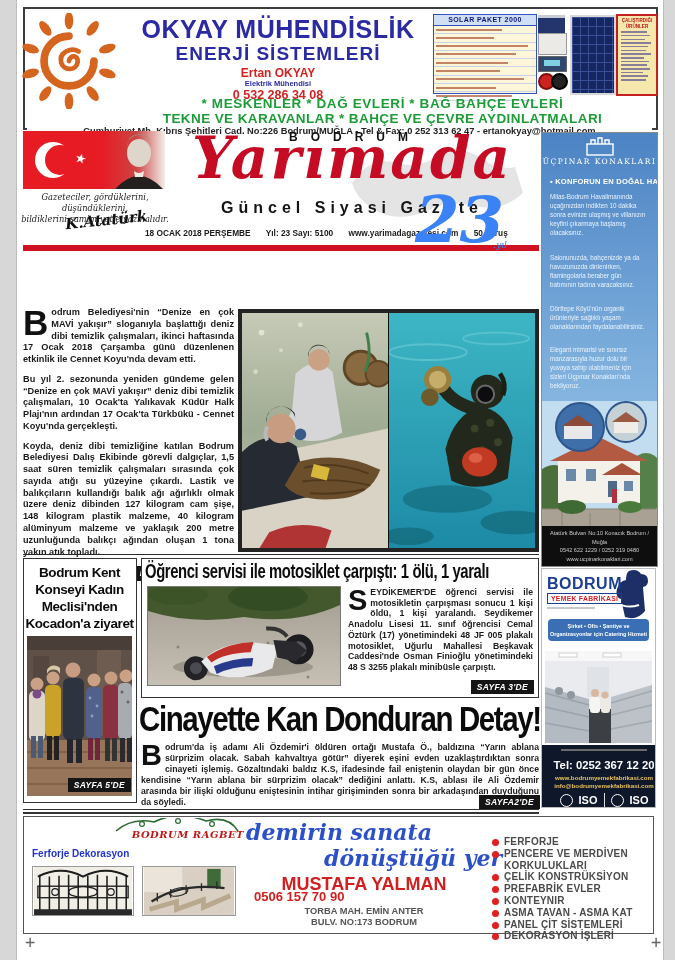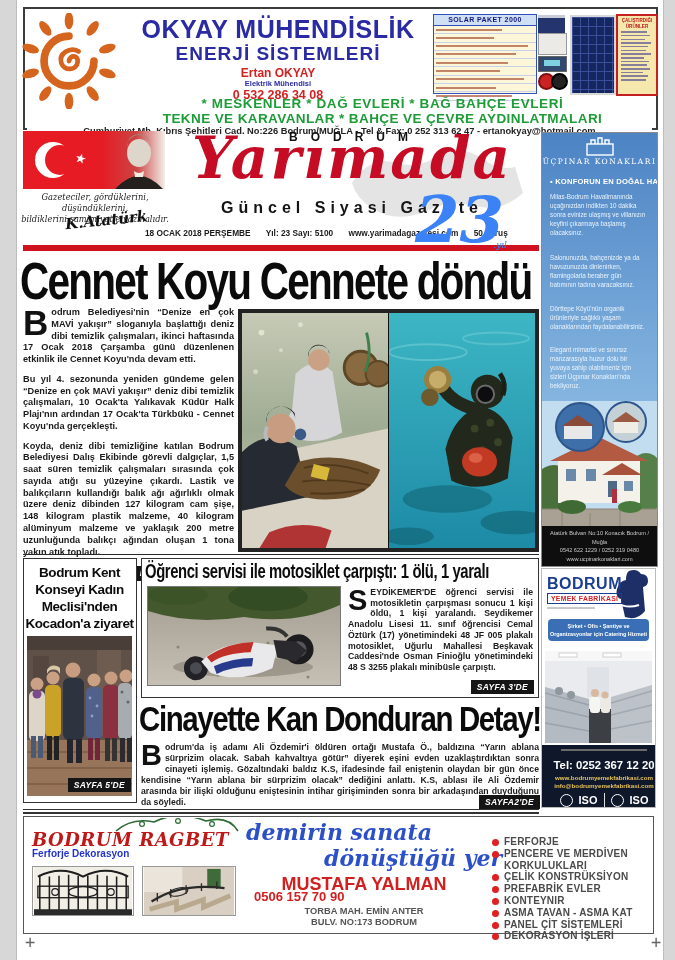--- a/index.html
+++ b/index.html
@@ -94,21 +94,21 @@
   .cat-tagline{left:6px;top:50px;width:101px;background:#3a6fb5;border-radius:4px;color:#fff;font-size:5.4px;font-weight:700;text-align:center;line-height:1.5;padding:3px 0;}
   .cat-foot{left:0;top:176px;width:124px;height:64px;background:#0f172a;text-align:center;}
   .cat-tel{color:#fff;font-weight:800;font-size:11.3px;margin-top:8px;}
   .cat-web{color:#e8c35a;font-size:6.2px;font-weight:700;margin-top:3px;}
   .cat-iso{display:flex;justify-content:center;align-items:center;gap:6px;margin-top:4px;color:#fff;font-weight:800;font-size:11px;}
   .iso-sep{width:1px;height:14px;background:#ddd;}
   .iso-seal{width:11px;height:11px;border:1.3px solid #fff;border-radius:50%;display:inline-block;}
 
   
   .bottomad{left:6px;top:816px;width:631px;height:118px;border:1.5px solid #555;box-sizing:border-box;background:#fff;}
-  .rag-brand{left:8px;top:12px;width:212px;text-align:left;font-family:"DejaVu Serif",serif;font-style:italic;font-weight:900;font-size:18px;color:#c01818;letter-spacing:.5px;}
+  .rag-brand{left:8px;top:12px;width:212px;text-align:right;font-family:"DejaVu Serif",serif;font-style:italic;font-weight:900;font-size:10px;color:#c01818;letter-spacing:.5px;}
   .rag-sub{left:8px;top:31px;width:212px;text-align:left;color:#2233cc;font-weight:800;font-size:10px;}
   .slogan1{left:222px;top:2px;width:250px;font-family:"DejaVu Serif",serif;font-style:italic;font-weight:800;font-size:22px;color:#2b50c8;}
   .slogan2{left:300px;top:28px;width:250px;font-family:"DejaVu Serif",serif;font-style:italic;font-weight:800;font-size:22px;color:#2b50c8;}
   .rag-person{left:230px;top:57px;width:220px;text-align:center;color:#d02020;font-weight:800;font-size:18px;}
   .rag-phone{left:230px;top:72px;width:220px;text-align:left;color:#d02020;font-weight:800;font-size:13px;}
   .rag-addr{left:230px;top:89px;width:220px;text-align:center;color:#555;font-weight:700;font-size:9.3px;line-height:1.2;}
   .services{left:452px;top:3px;width:176px;margin:16px;padding:0;list-style:none;}
   .services li{display:flex;font-size:10px;font-weight:700;color:#4a4a4a;line-height:1.18;letter-spacing:.2px;}
   .services li .dot{width:7px;height:7px;border-radius:50%;background:#e02020;margin:3px 5px 0 0;flex:0 0 7px;}
   .photo-frame{border:1px solid #999;box-sizing:border-box;}
@@ -285,27 +285,24 @@
       <rect x="72" y="20" width="24" height="12" fill="#f0ede6"></rect>
         <path d="M70 21 L84 11 L98 21 z" fill="#9a5a44"></path>
     </svg>
     <div class="abs uc-foot">
       <div>Atatürk Bulvarı No:10 Konacık Bodrum / Muğla</div>
       <div>0542 622 1229 / 0252 319 0480</div>
       <div>www.ucpinarkonaklari.com</div>
     </div>
   </div>
 
-  <div class="abs headline1 nowrap">
-    <span class="condense">Cennet Koyu Cennete döndü</span>
-  </div>
 
   <div class="abs artcol">
     <p><span class="dropcap">B</span><span>odrum Belediyesi'nin “Denize en çok MAVİ yakışır” sloganıyla başlattığı deniz dibi temizlik çalışmaları, ikinci haftasında 17 Ocak 2018 Çarşamba günü düzenlenen etkinlik ile Cennet Koyu'nda devam etti.</span></p>
-    <p>Bu yıl 4. sezonunda yeniden gündeme gelen “Denize en çok MAVİ yakışır” deniz dibi temizlik çalışmaları, 10 Ocak'ta Yalıkavak Küdür Halk Plajı'nın ardından 17 Ocak'ta Türkbükü - Cennet Koyu'nda gerçekleşti.</p>
+    <p>Bu yıl 2. sezonunda yeniden gündeme gelen “Denize en çok MAVİ yakışır” deniz dibi temizlik çalışmaları, 10 Ocak'ta Yalıkavak Küdür Halk Plajı'nın ardından 17 Ocak'ta Türkbükü - Cennet Koyu'nda gerçekleşti.</p>
     <p>Koyda, deniz dibi temizliğine katılan Bodrum Belediyesi Dalış Ekibinde görevli dalgıçlar, 1,5 saat süren temizlik çalışmaları sırasında çok sayıda atığı su yüzeyine çıkardı. Lastik ve balıkçıların kullandığı balık ağı ağırlıklı olmak üzere deniz dibinden 127 kilogram cam şişe, 148 kilogram plastik malzeme, 40 kilogram alüminyum malzeme ve yaklaşık 200 metre uzunluğunda balıkçı ağından oluşan 1 tona yakın atık topladı.</p>
     <div style="text-align:right"><span class="tag">HABERİ SAYFA 5'DE</span></div>
   </div>
 
   <div class="abs mainphotos">
     <svg width="50%" viewBox="0 0 150 240" preserveAspectRatio="none">
       <defs>
           <linearGradient id="sea1" x1="0" y1="0" x2="0" y2="1">
         <stop offset="0" stop-color="#c6cab6"></stop>
             <stop offset=".5" stop-color="#9fab93"></stop>

